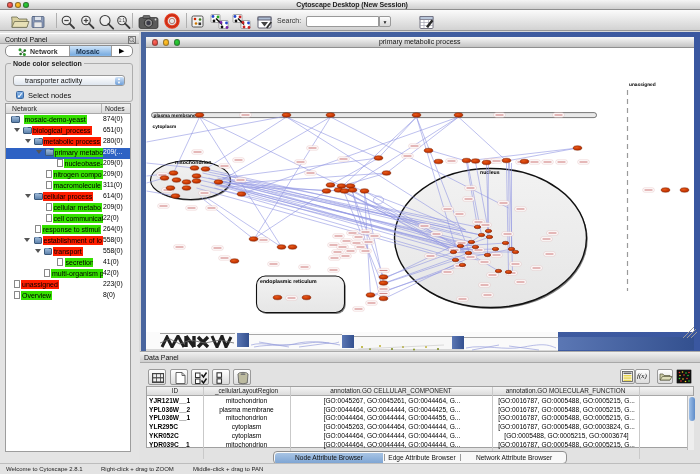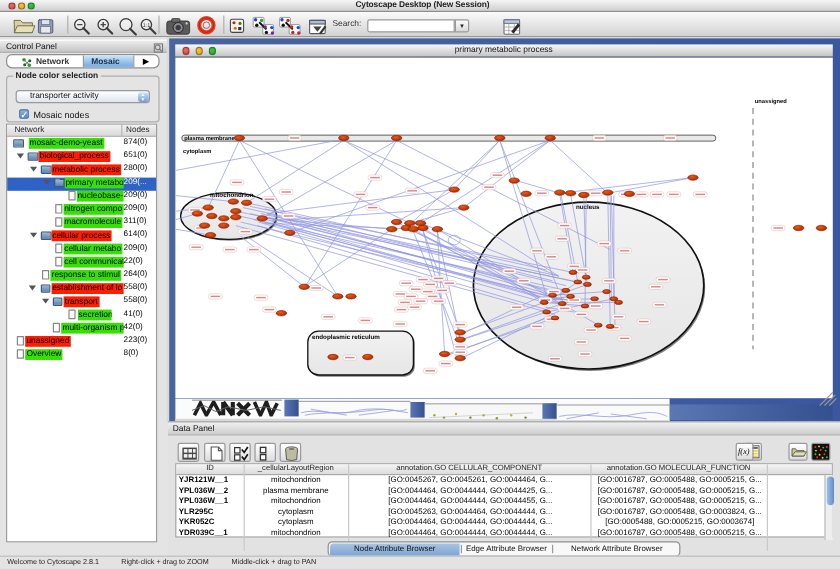--- a/index.html
+++ b/index.html
@@ -176,21 +176,21 @@
       <span class="mt">Mosaic</span>
       <span class="ar">▶</span>
     </div>
     <div id="cp-group">
       <span class="gl">Node color selection</span>
 <div id="cp-dd">
         <span class="t">transporter activity</span>
         <div class="btn">▲<br>▼</div>
       </div>
 <div id="cp-cb">✓</div>
-      <span id="cp-cbl">Mosaic nodes</span>
+      <span id="cp-cbl">Select nodes</span>
     </div>
     <div id="tree">
       <div id="tree-head">
         <span class="c1">Network</span>
         <div class="dv"></div>
         <span class="c2">Nodes</span>
       </div>
       <div class="trow" style="top:10.5px;">
         <div class="folder" style="left:5px"></div>
         <div class="lbl g" style="left:17.5px;max-width:67px;">mosaic-demo-yeast</div>
@@ -758,21 +758,21 @@
     </div>
     <div class="dpbtn" style="left:480px;width:15px;height:15px;">
       <svg width="13" height="13" style="position:absolute;left:0;top:0">
         <rect x="1.5" y="1.5" width="10" height="10" fill="#fff" stroke="#555" stroke-width="0.8"></rect>
         <rect x="2.5" y="2.5" width="8" height="1.6" fill="#666"></rect>
         <rect x="2.5" y="5" width="8" height="1.5" fill="#e8d44a"></rect>
         <rect x="2.5" y="7.3" width="8" height="1.5" fill="#e8d44a"></rect>
         <rect x="2.5" y="9.6" width="8" height="1.3" fill="#e8d44a"></rect>
       </svg>
     </div>
-<div class="dpbtn" style="left:473px;width:15px;height:15px;">
+<div class="dpbtn" style="left:495px;width:15px;height:15px;">
       <span style="position:absolute;left:1px;top:2px;font-size:7px;font-style:italic;font-family:'Liberation Serif',serif;">f(x)</span>
     </div>
 <div class="dpbtn" style="left:516.5px;width:16px;height:15px;">
       <svg width="15" height="13" style="position:absolute;left:0;top:0">
         <path d="M2 10 L2 4 L5 4 L6 5.5 L12 5.5 L12 10 Z" fill="#c9c9a4" stroke="#55553a" stroke-width="0.7"></path>
         <path d="M2 10 L4.5 6.5 L14 6.5 L12 10 Z" fill="#dedebb" stroke="#55553a" stroke-width="0.7"></path>
       </svg>
     </div>
 <div class="dpbtn" style="left:535.5px;width:16px;height:15px;background:#111;">
       <svg width="14" height="13" style="position:absolute;left:0;top:0">

